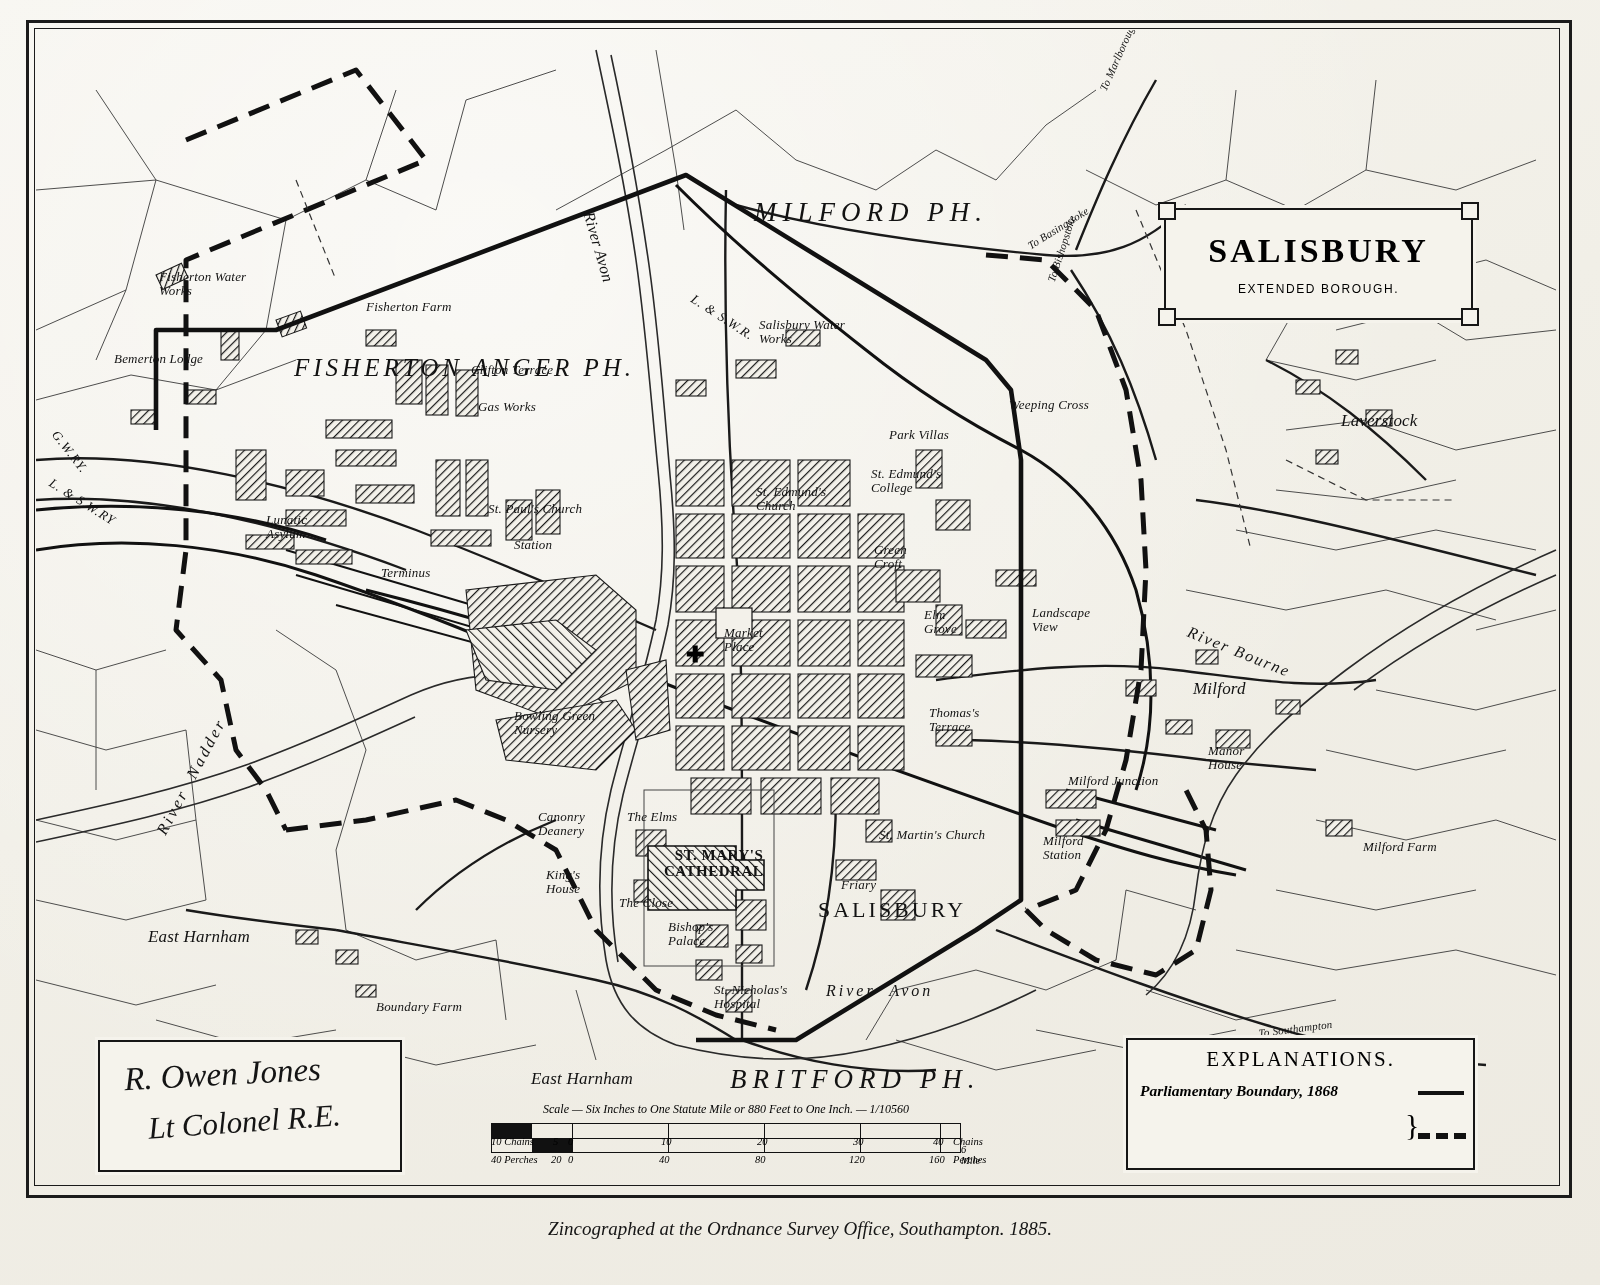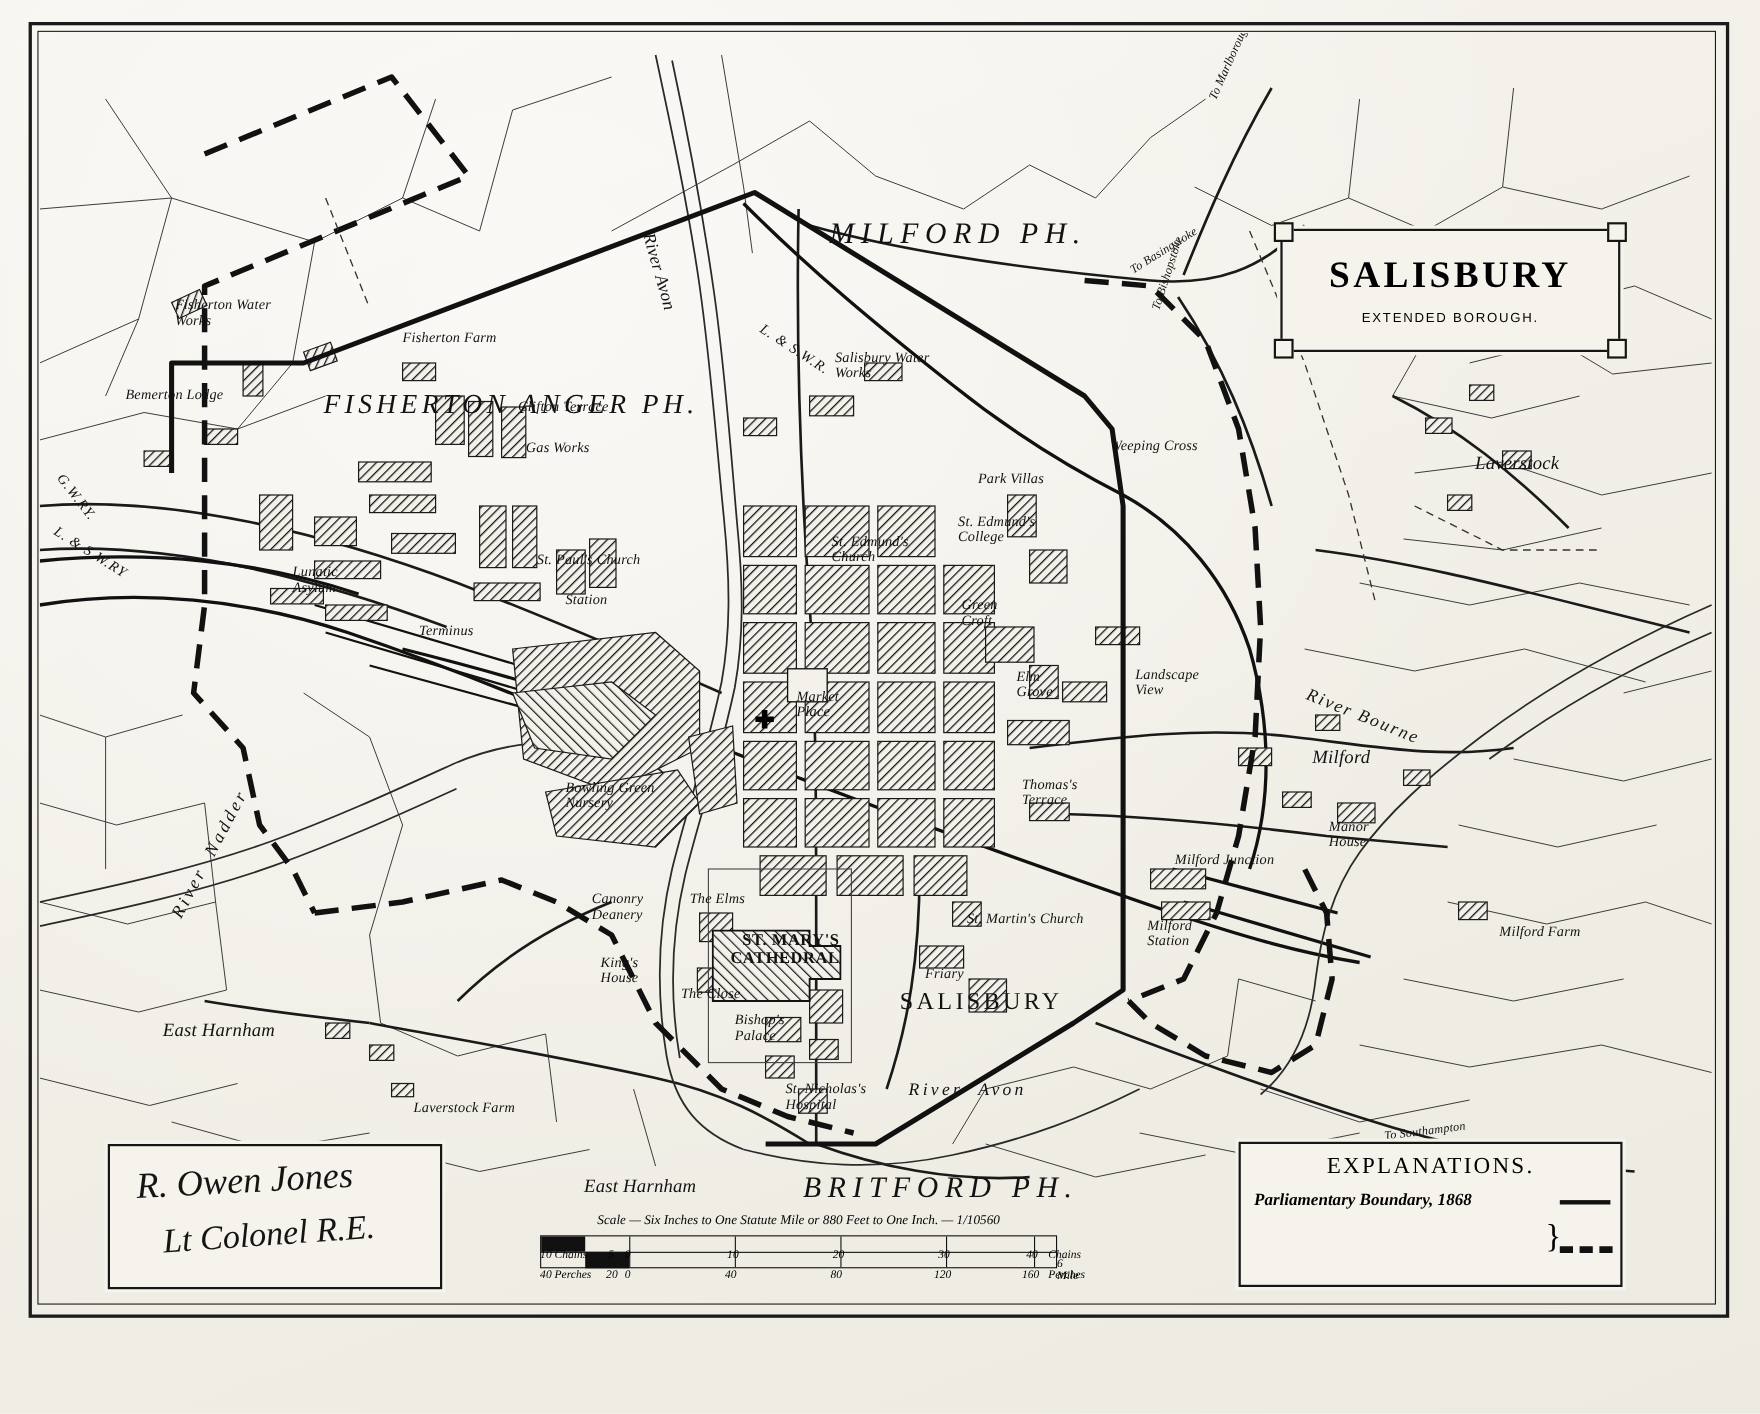--- a/index.html
+++ b/index.html
@@ -506,21 +506,21 @@
     <div class="lbl small" style="left:583px; top:866px;">The Close</div>
     <div class="lbl small" style="left:632px; top:890px;">Bishop's
 Palace</div>
     <div class="lbl small" style="left:843px; top:798px;">St. Martin's Church</div>
     <div class="lbl small" style="left:1007px; top:804px;">Milford
 Station</div>
     <div class="lbl small" style="left:805px; top:848px;">Friary</div>
     <div class="lbl small" style="left:1327px; top:810px;">Milford Farm</div>
     <div class="lbl small" style="left:678px; top:953px;">St. Nicholas's
 Hospital</div>
-    <div class="lbl small" style="left:340px; top:970px;">Laverstock Farm</div>
+    <div class="lbl small" style="left:340px; top:970px;">Boundary Farm</div>
 
     <div class="lbl cath" style="left:628px; top:818px;">ST. MARY'S
 CATHEDRAL</div>
     <div class="cross-mark" style="left:650px; top:612px;">✚</div>
 
     <div class="lbl med rot-avon" style="left:560px; top:180px;">River Avon</div>
     <div class="lbl med" style="left:790px; top:953px; letter-spacing:3px;">River  Avon</div>
     <div class="lbl med rot-bourne" style="left:1155px; top:594px; letter-spacing:2px;">River Bourne</div>
     <div class="lbl med rot-nadder" style="left:118px; top:800px; letter-spacing:3px;">River  Nadder</div>
 
@@ -584,13 +584,14 @@
         <span class="scale-num" style="left:168px;">40</span>
         <span class="scale-num" style="left:264px;">80</span>
         <span class="scale-num" style="left:358px;">120</span>
         <span class="scale-num" style="left:438px;">160</span>
         <span class="scale-num" style="left:462px;">Perches</span>
         <span class="scale-num" style="left:470px; top:-10px;">6 Mile</span>
       </div>
     </div>
   </div>
 
+  <div id="imprint">Zincographed at the Ordnance Survey Office, Southampton. 1885.</div>
 </div>
 
 </body></html>

